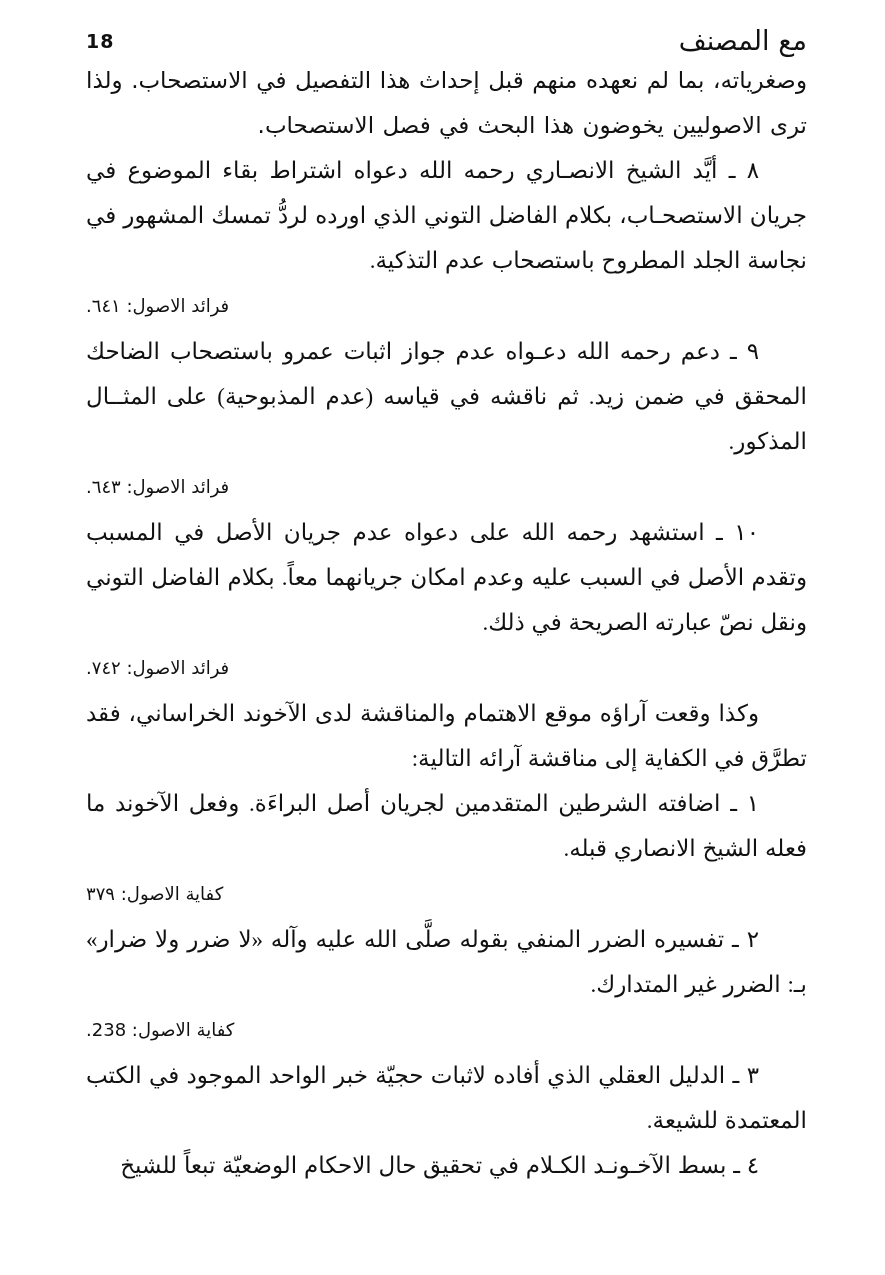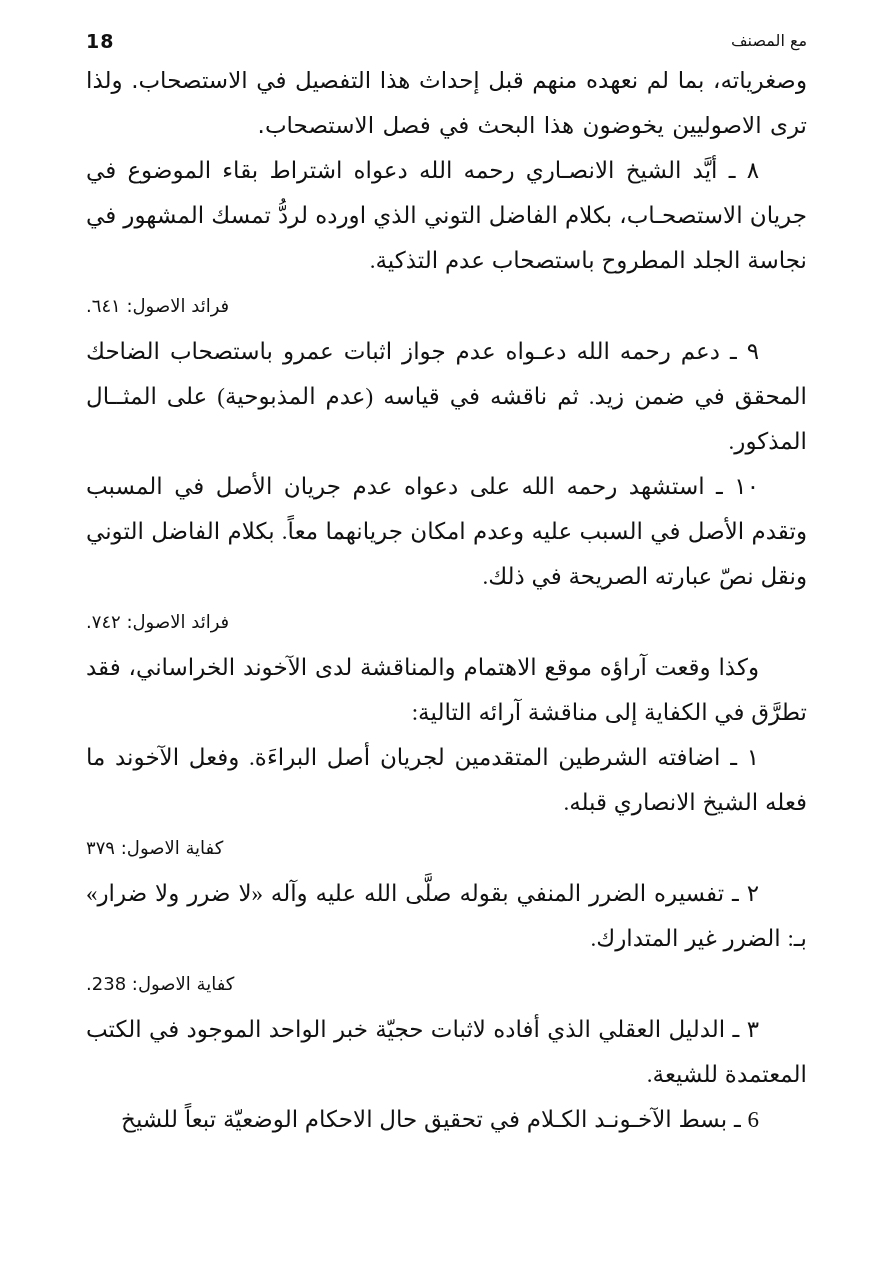--- a/index.html
+++ b/index.html
@@ -20,21 +20,21 @@
   }
   .running-head {
     display: flex;
     justify-content: space-between;
     align-items: flex-start;
     padding: 26px 78px 0 86px;
     height: 56px;
     box-sizing: border-box;
   }
   .running-head .title {
-    font-size: 16px;
+    font-size: 27px;
     line-height: 30px;
   }
   .running-head .pagenum {
     font-size: 19px;
     font-weight: bold;
     line-height: 30px;
     letter-spacing: 1px;
   }
   .text-block {
     padding: 2px 78px 0 86px;
@@ -67,24 +67,25 @@
   <div class="running-head">
     <span class="title">مع المصنف</span>
     <span class="pagenum">18</span>
   </div>
 
   <div class="text-block">
     <p class="body">وصغرياته، بما لم نعهده منهم قبل إحداث هذا التفصيل في الاستصحاب. ولذا ترى الاصوليين يخوضون هذا البحث في فصل الاستصحاب.</p>
     <p class="body indent">٨ ـ أيَّد الشيخ الانصـاري رحمه الله دعواه اشتراط بقاء الموضوع في جريان الاستصحـاب، بكلام الفاضل التوني الذي اورده لردُّ تمسك المشهور في نجاسة الجلد المطروح باستصحاب عدم التذكية.</p>
     <p class="cite">فرائد الاصول: ٦٤١.</p>
     <p class="body indent">٩ ـ دعم رحمه الله دعـواه عدم جواز اثبات عمرو باستصحاب الضاحك المحقق في ضمن زيد. ثم ناقشه في قياسه (عدم المذبوحية) على المثــال المذكور.</p>
+    <p class="cite">فرائد الاصول: ٦٤٣.</p>
     <p class="body indent">١٠ ـ استشهد رحمه الله على دعواه عدم جريان الأصل في المسبب وتقدم الأصل في السبب عليه وعدم امكان جريانهما معاً. بكلام الفاضل التوني ونقل نصّ عبارته الصريحة في ذلك.</p>
     <p class="cite">فرائد الاصول: ٧٤٢.</p>
     <p class="body indent">وكذا وقعت آراؤه موقع الاهتمام والمناقشة لدى الآخوند الخراساني، فقد تطرَّق في الكفاية إلى مناقشة آرائه التالية:</p>
     <p class="body indent">١ ـ اضافته الشرطين المتقدمين لجريان أصل البراءَة. وفعل الآخوند ما فعله الشيخ الانصاري قبله.</p>
     <p class="cite">كفاية الاصول: ٣٧٩</p>
     <p class="body indent">٢ ـ تفسيره الضرر المنفي بقوله صلَّى الله عليه وآله «لا ضرر ولا ضرار» بـ: الضرر غير المتدارك.</p>
     <p class="cite">كفاية الاصول: 238.</p>
     <p class="body indent">٣ ـ الدليل العقلي الذي أفاده لاثبات حجيّة خبر الواحد الموجود في الكتب المعتمدة للشيعة.</p>
-    <p class="body indent">6 ـ بسط الآخـونـد الكـلام في تحقيق حال الاحكام الوضعيّة تبعاً للشيخ</p>
+    <p class="body indent">٤ ـ بسط الآخـونـد الكـلام في تحقيق حال الاحكام الوضعيّة تبعاً للشيخ</p>
   </div>
 
 </div>
 
 </body></html>

